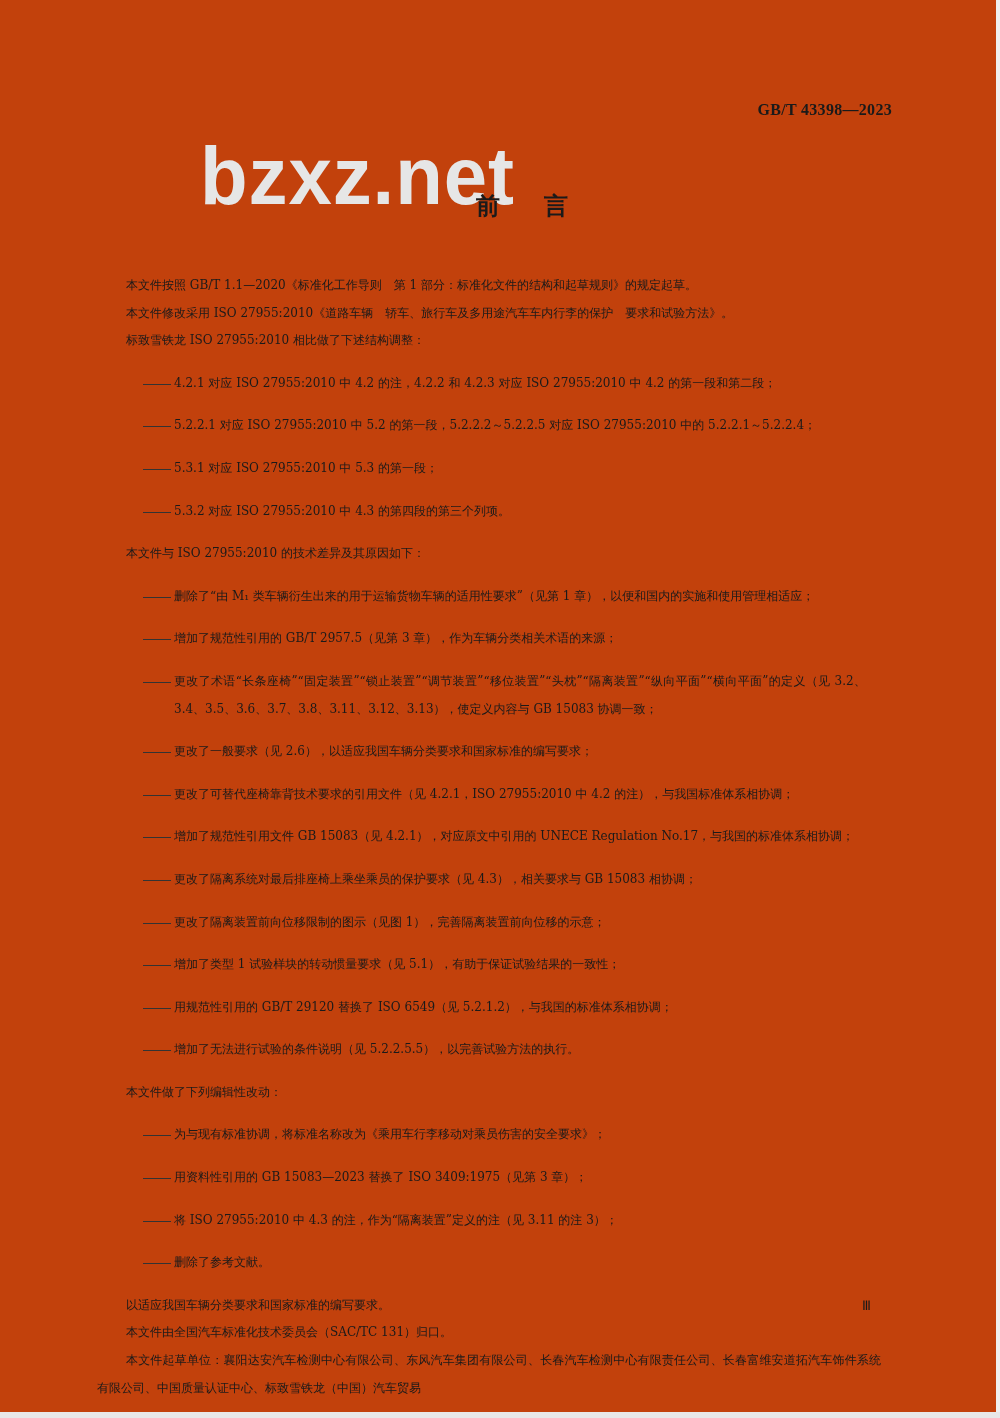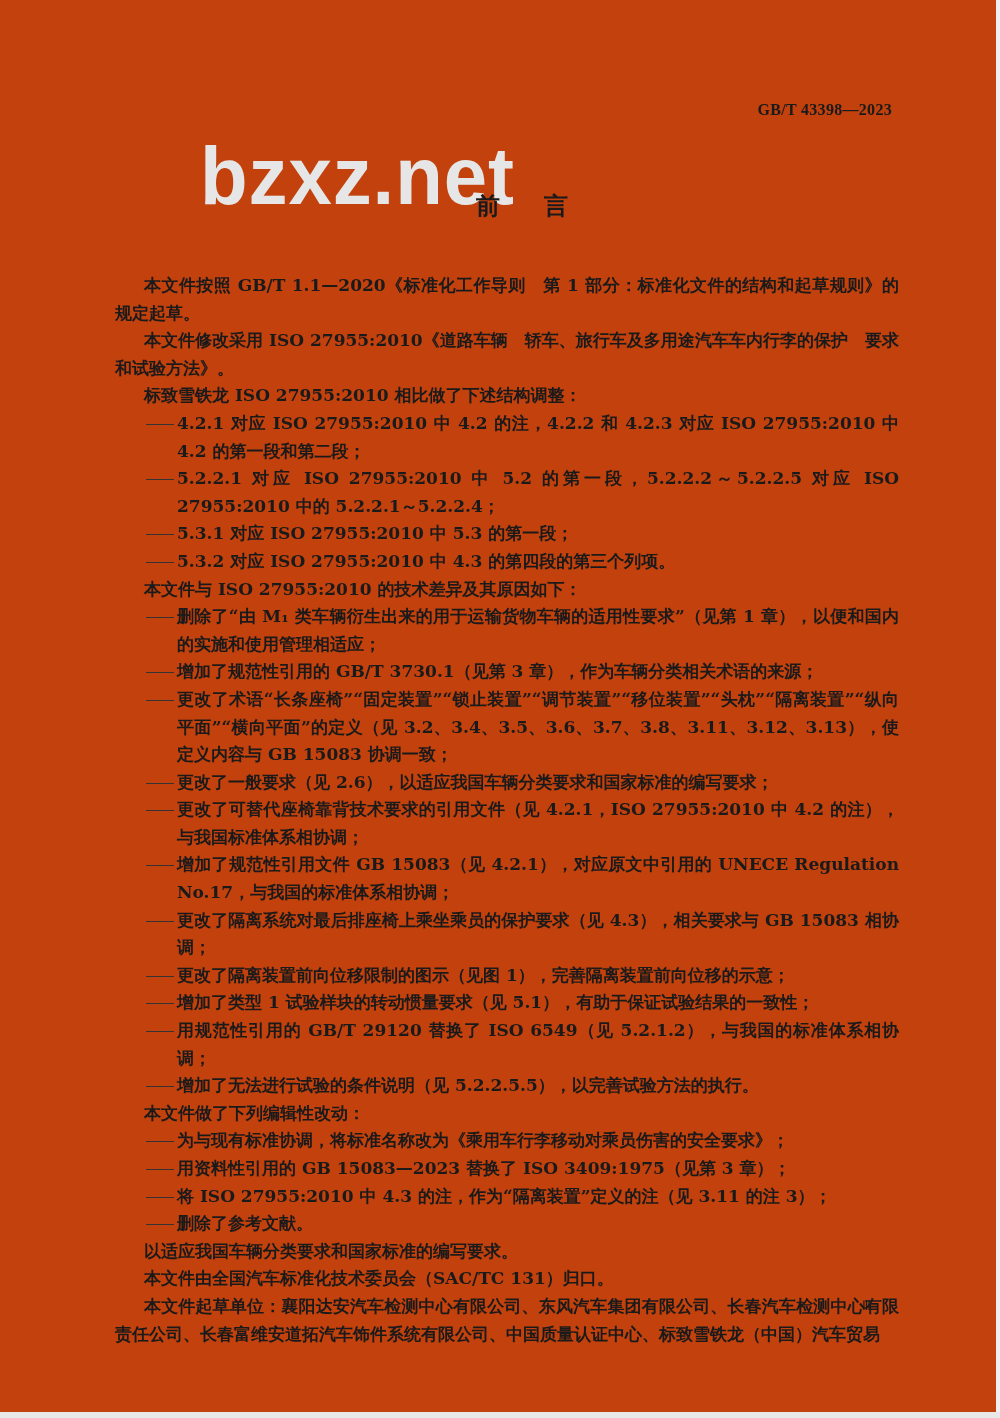--- a/index.html
+++ b/index.html
@@ -17,23 +17,23 @@
     .watermark {
       position: absolute; left: 200px; top: 135px; font-family: "Liberation Sans", sans-serif;
       font-weight: bold; font-size: 82px; color: #e6e6e6; letter-spacing: 1px; line-height: 1; z-index: 0;
       transform: scaleX(0.95); transform-origin: left;
     }
     .title {
       position: absolute; left: 0; width: 1000px; top: 190px; text-align: center;
       font-family: "DejaVu Sans", sans-serif; font-size: 24px; font-weight: bold; letter-spacing: 44px;
       padding-left: 44px; z-index: 1;
     }
-    .body-text { position: absolute; left: 115px; top: 272px; width: 784px; font-size: 17px; line-height: 27.6px; z-index: 1; font-weight: bold; }
+    .body-text { position: absolute; left: 97px; top: 272px; width: 784px; font-size: 12px; line-height: 27.6px; z-index: 1; }
     .para { text-indent: 29px; text-align: justify; text-align-last: left; margin: 0; }
-    .item { position: relative; padding-left: 62px; text-align: justify; margin: 0; }
+    .item { position: relative; padding-left: 62px; text-align: justify; margin: 15px; }
     .item .dash { position: absolute; left: 31px; top: 0; width: 31px; }
     .item .dash::before { content: ""; position: absolute; left: 0; right: 3px; top: 14px; border-top: 1px solid #333; }
     .page-num { position: absolute; left: 862px; top: 1298px; font-size: 13px; font-family: "Liberation Serif", serif; }
   </style>
 </head>
 <body>
 
 <div class="page">
   <div class="std-code">GB/T 43398—2023</div>
   <div class="watermark">bzxz.net</div>
@@ -45,21 +45,21 @@
     <p class="para">标致雪铁龙 ISO 27955:2010 相比做了下述结构调整：</p>
     <div>
       <p class="item"><span class="dash"></span><span>4.2.1 对应 ISO 27955:2010 中 4.2 的注，4.2.2 和 4.2.3 对应 ISO 27955:2010 中 4.2 的第一段和第二段；</span></p>
       <p class="item"><span class="dash"></span><span>5.2.2.1 对应 ISO 27955:2010 中 5.2 的第一段，5.2.2.2～5.2.2.5 对应 ISO 27955:2010 中的 5.2.2.1～5.2.2.4；</span></p>
       <p class="item"><span class="dash"></span><span>5.3.1 对应 ISO 27955:2010 中 5.3 的第一段；</span></p>
       <p class="item"><span class="dash"></span><span>5.3.2 对应 ISO 27955:2010 中 4.3 的第四段的第三个列项。</span></p>
     </div>
     <p class="para">本文件与 ISO 27955:2010 的技术差异及其原因如下：</p>
     <div>
       <p class="item"><span class="dash"></span><span>删除了“由 M₁ 类车辆衍生出来的用于运输货物车辆的适用性要求”（见第 1 章），以便和国内的实施和使用管理相适应；</span></p>
-      <p class="item"><span class="dash"></span><span>增加了规范性引用的 GB/T 3730.1（见第 3 章），作为车辆分类相关术语的来源；</span></p>
+      <p class="item"><span class="dash"></span><span>增加了规范性引用的 GB/T 2957.5（见第 3 章），作为车辆分类相关术语的来源；</span></p>
       <p class="item"><span class="dash"></span><span>更改了术语“长条座椅”“固定装置”“锁止装置”“调节装置”“移位装置”“头枕”“隔离装置”“纵向平面”“横向平面”的定义（见 3.2、3.4、3.5、3.6、3.7、3.8、3.11、3.12、3.13），使定义内容与 GB 15083 协调一致；</span></p>
       <p class="item"><span class="dash"></span><span>更改了一般要求（见 2.6），以适应我国车辆分类要求和国家标准的编写要求；</span></p>
       <p class="item"><span class="dash"></span><span>更改了可替代座椅靠背技术要求的引用文件（见 4.2.1，ISO 27955:2010 中 4.2 的注），与我国标准体系相协调；</span></p>
       <p class="item"><span class="dash"></span><span>增加了规范性引用文件 GB 15083（见 4.2.1），对应原文中引用的 UNECE Regulation No.17，与我国的标准体系相协调；</span></p>
       <p class="item"><span class="dash"></span><span>更改了隔离系统对最后排座椅上乘坐乘员的保护要求（见 4.3），相关要求与 GB 15083 相协调；</span></p>
       <p class="item"><span class="dash"></span><span>更改了隔离装置前向位移限制的图示（见图 1），完善隔离装置前向位移的示意；</span></p>
       <p class="item"><span class="dash"></span><span>增加了类型 1 试验样块的转动惯量要求（见 5.1），有助于保证试验结果的一致性；</span></p>
       <p class="item"><span class="dash"></span><span>用规范性引用的 GB/T 29120 替换了 ISO 6549（见 5.2.1.2），与我国的标准体系相协调；</span></p>
       <p class="item"><span class="dash"></span><span>增加了无法进行试验的条件说明（见 5.2.2.5.5），以完善试验方法的执行。</span></p>
     </div>

